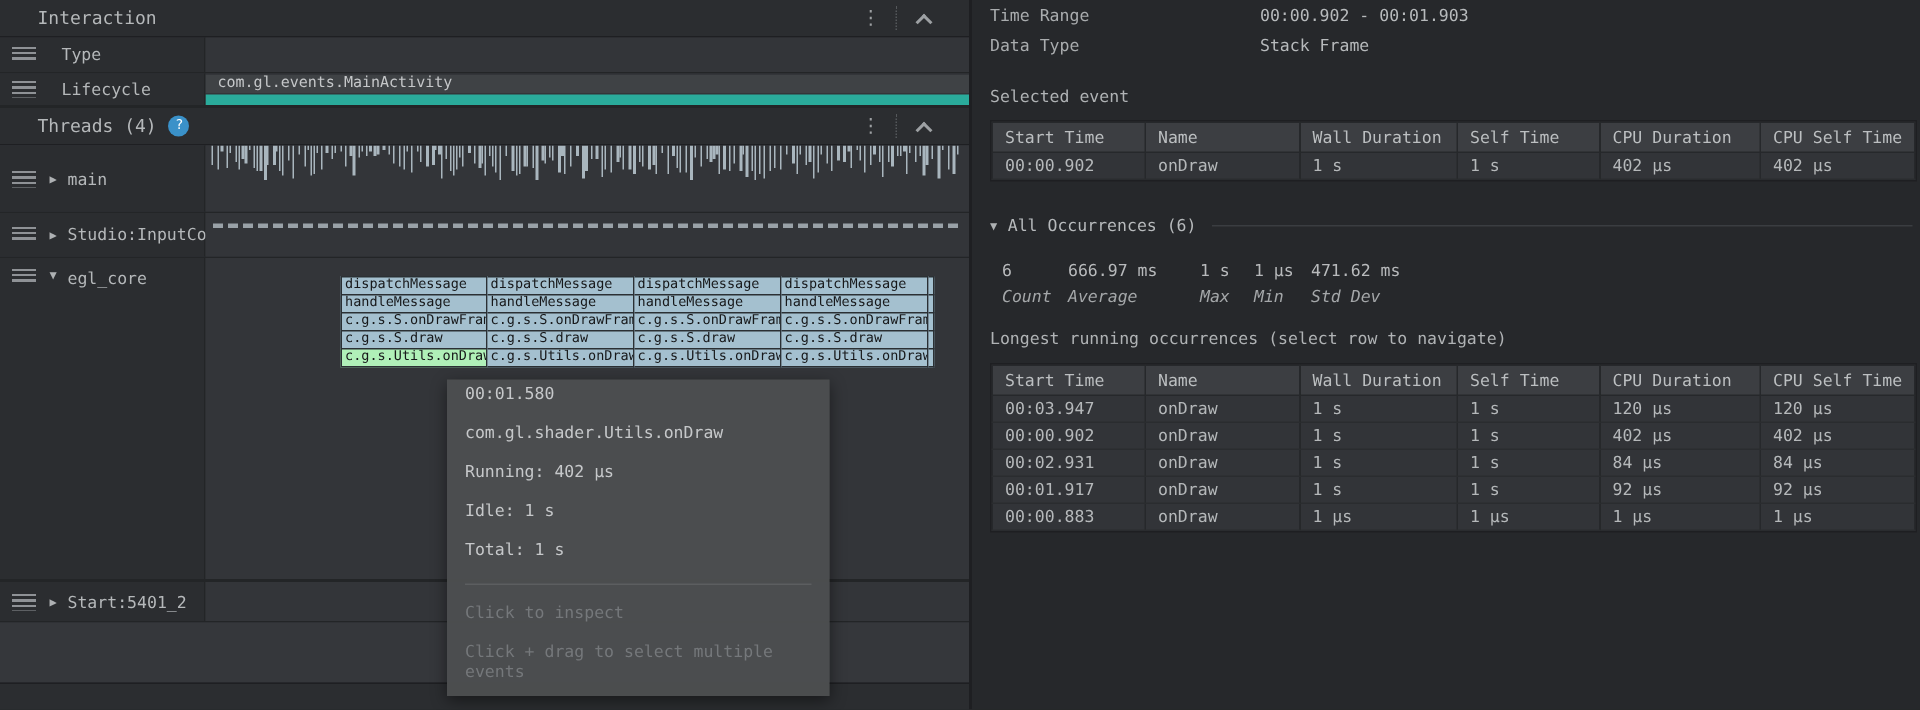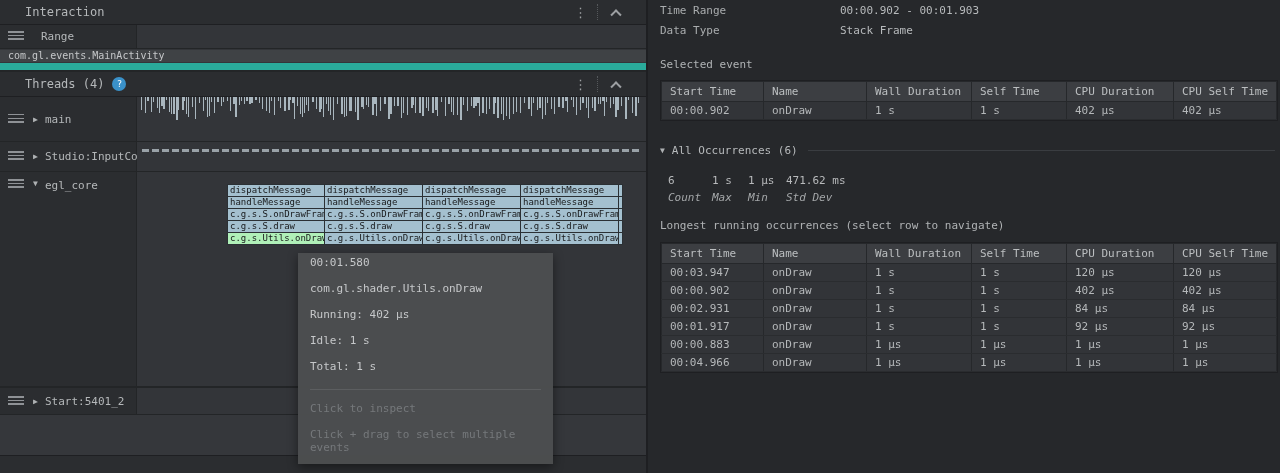--- a/index.html
+++ b/index.html
@@ -101,26 +101,30 @@
       <span class="hdr-icons">
         <span class="kebab">⋮</span>
         <span class="dotted-sep"></span>
         <span class="chev-up"></span>
       </span>
     </div>
 
     <div class="track-row" style="height:24px">
       <div class="row-label">
         <span class="grip"></span>
-        <span style="margin-left:8px">Range</span>
+        <span style="margin-left:8px">Type</span>
       </div>
       <div class="row-track"></div>
     </div>
 
     <div class="track-row" style="height:23px;border-bottom-width:2px">
+      <div class="row-label">
+        <span class="grip"></span>
+        <span style="margin-left:8px">Lifecycle</span>
+      </div>
       <div class="row-track">
         <div class="activity-bar">com.gl.events.MainActivity</div>
         <div class="teal-bar" style="background: rgb(42, 171, 155);"></div>
       </div>
     </div>
 
     <div class="section-header">
       <span>Threads (4)</span>
       <span class="help-badge" style="background: rgb(58, 145, 201);">?</span>
       <span class="spacer"></span>
@@ -449,20 +453,24 @@
       <span class="occ-tri">▼</span>
       <span>All Occurrences (6)</span>
       <span class="occ-rule"></span>
     </div>
 
     <div class="stats" style="top:174px" id="occurrence-stats">
         <div class="stat" style="width: 44px;">
           <div class="sv">6</div>
           <div class="sl">Count</div>
         </div>
+        <div class="stat" style="width: 88px;">
+          <div class="sv">666.97 ms</div>
+          <div class="sl">Average</div>
+        </div>
         <div class="stat" style="width: 36px;">
           <div class="sv">1 s</div>
           <div class="sl">Max</div>
         </div>
         <div class="stat" style="width: 38px;">
           <div class="sv">1 µs</div>
           <div class="sl">Min</div>
         </div>
         <div class="stat" style="width: 110px;">
           <div class="sv">471.62 ms</div>
@@ -526,25 +534,17 @@
               <td>92 µs</td>
             </tr>
             <tr>
               <td>00:00.883</td>
               <td>onDraw</td>
               <td>1 µs</td>
               <td>1 µs</td>
               <td>1 µs</td>
               <td>1 µs</td>
             </tr>
-            <tr>
-              <td>00:04.966</td>
-              <td>onDraw</td>
-              <td>1 µs</td>
-              <td>1 µs</td>
-              <td>1 µs</td>
-              <td>1 µs</td>
-            </tr>
           </tbody>
         </table>
     </div>
   </div>
 </div>
 
 </body></html>

